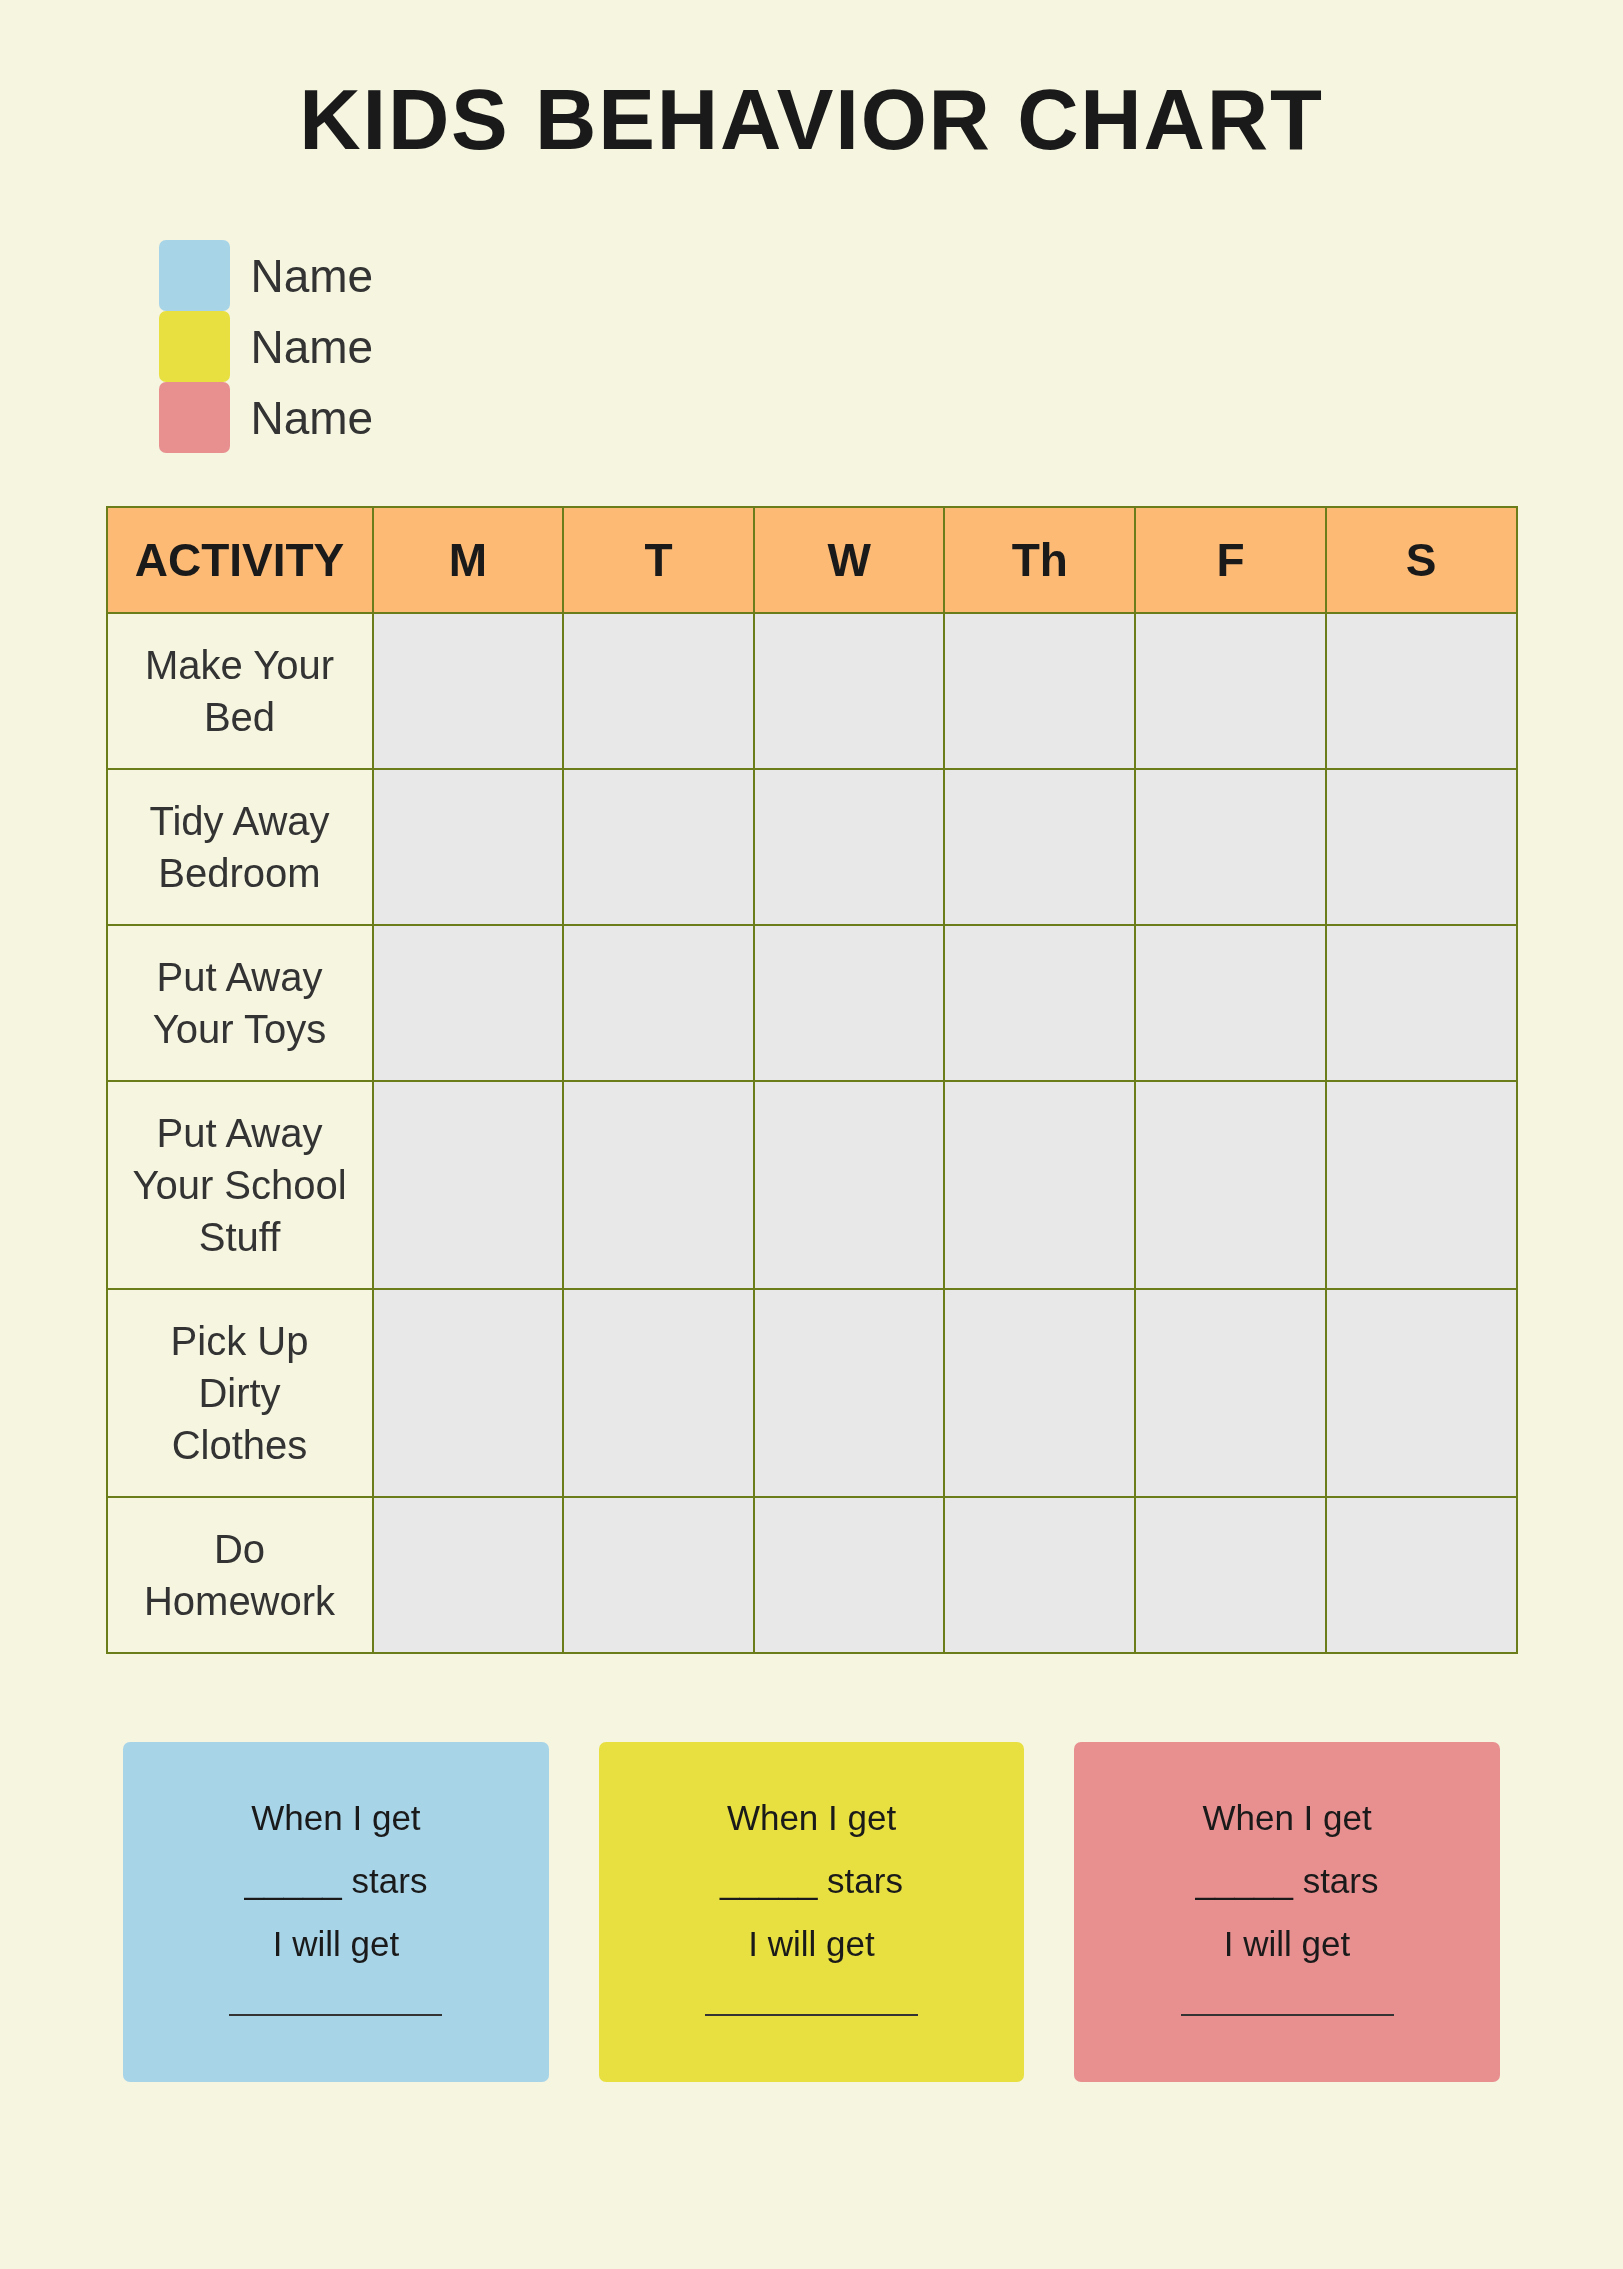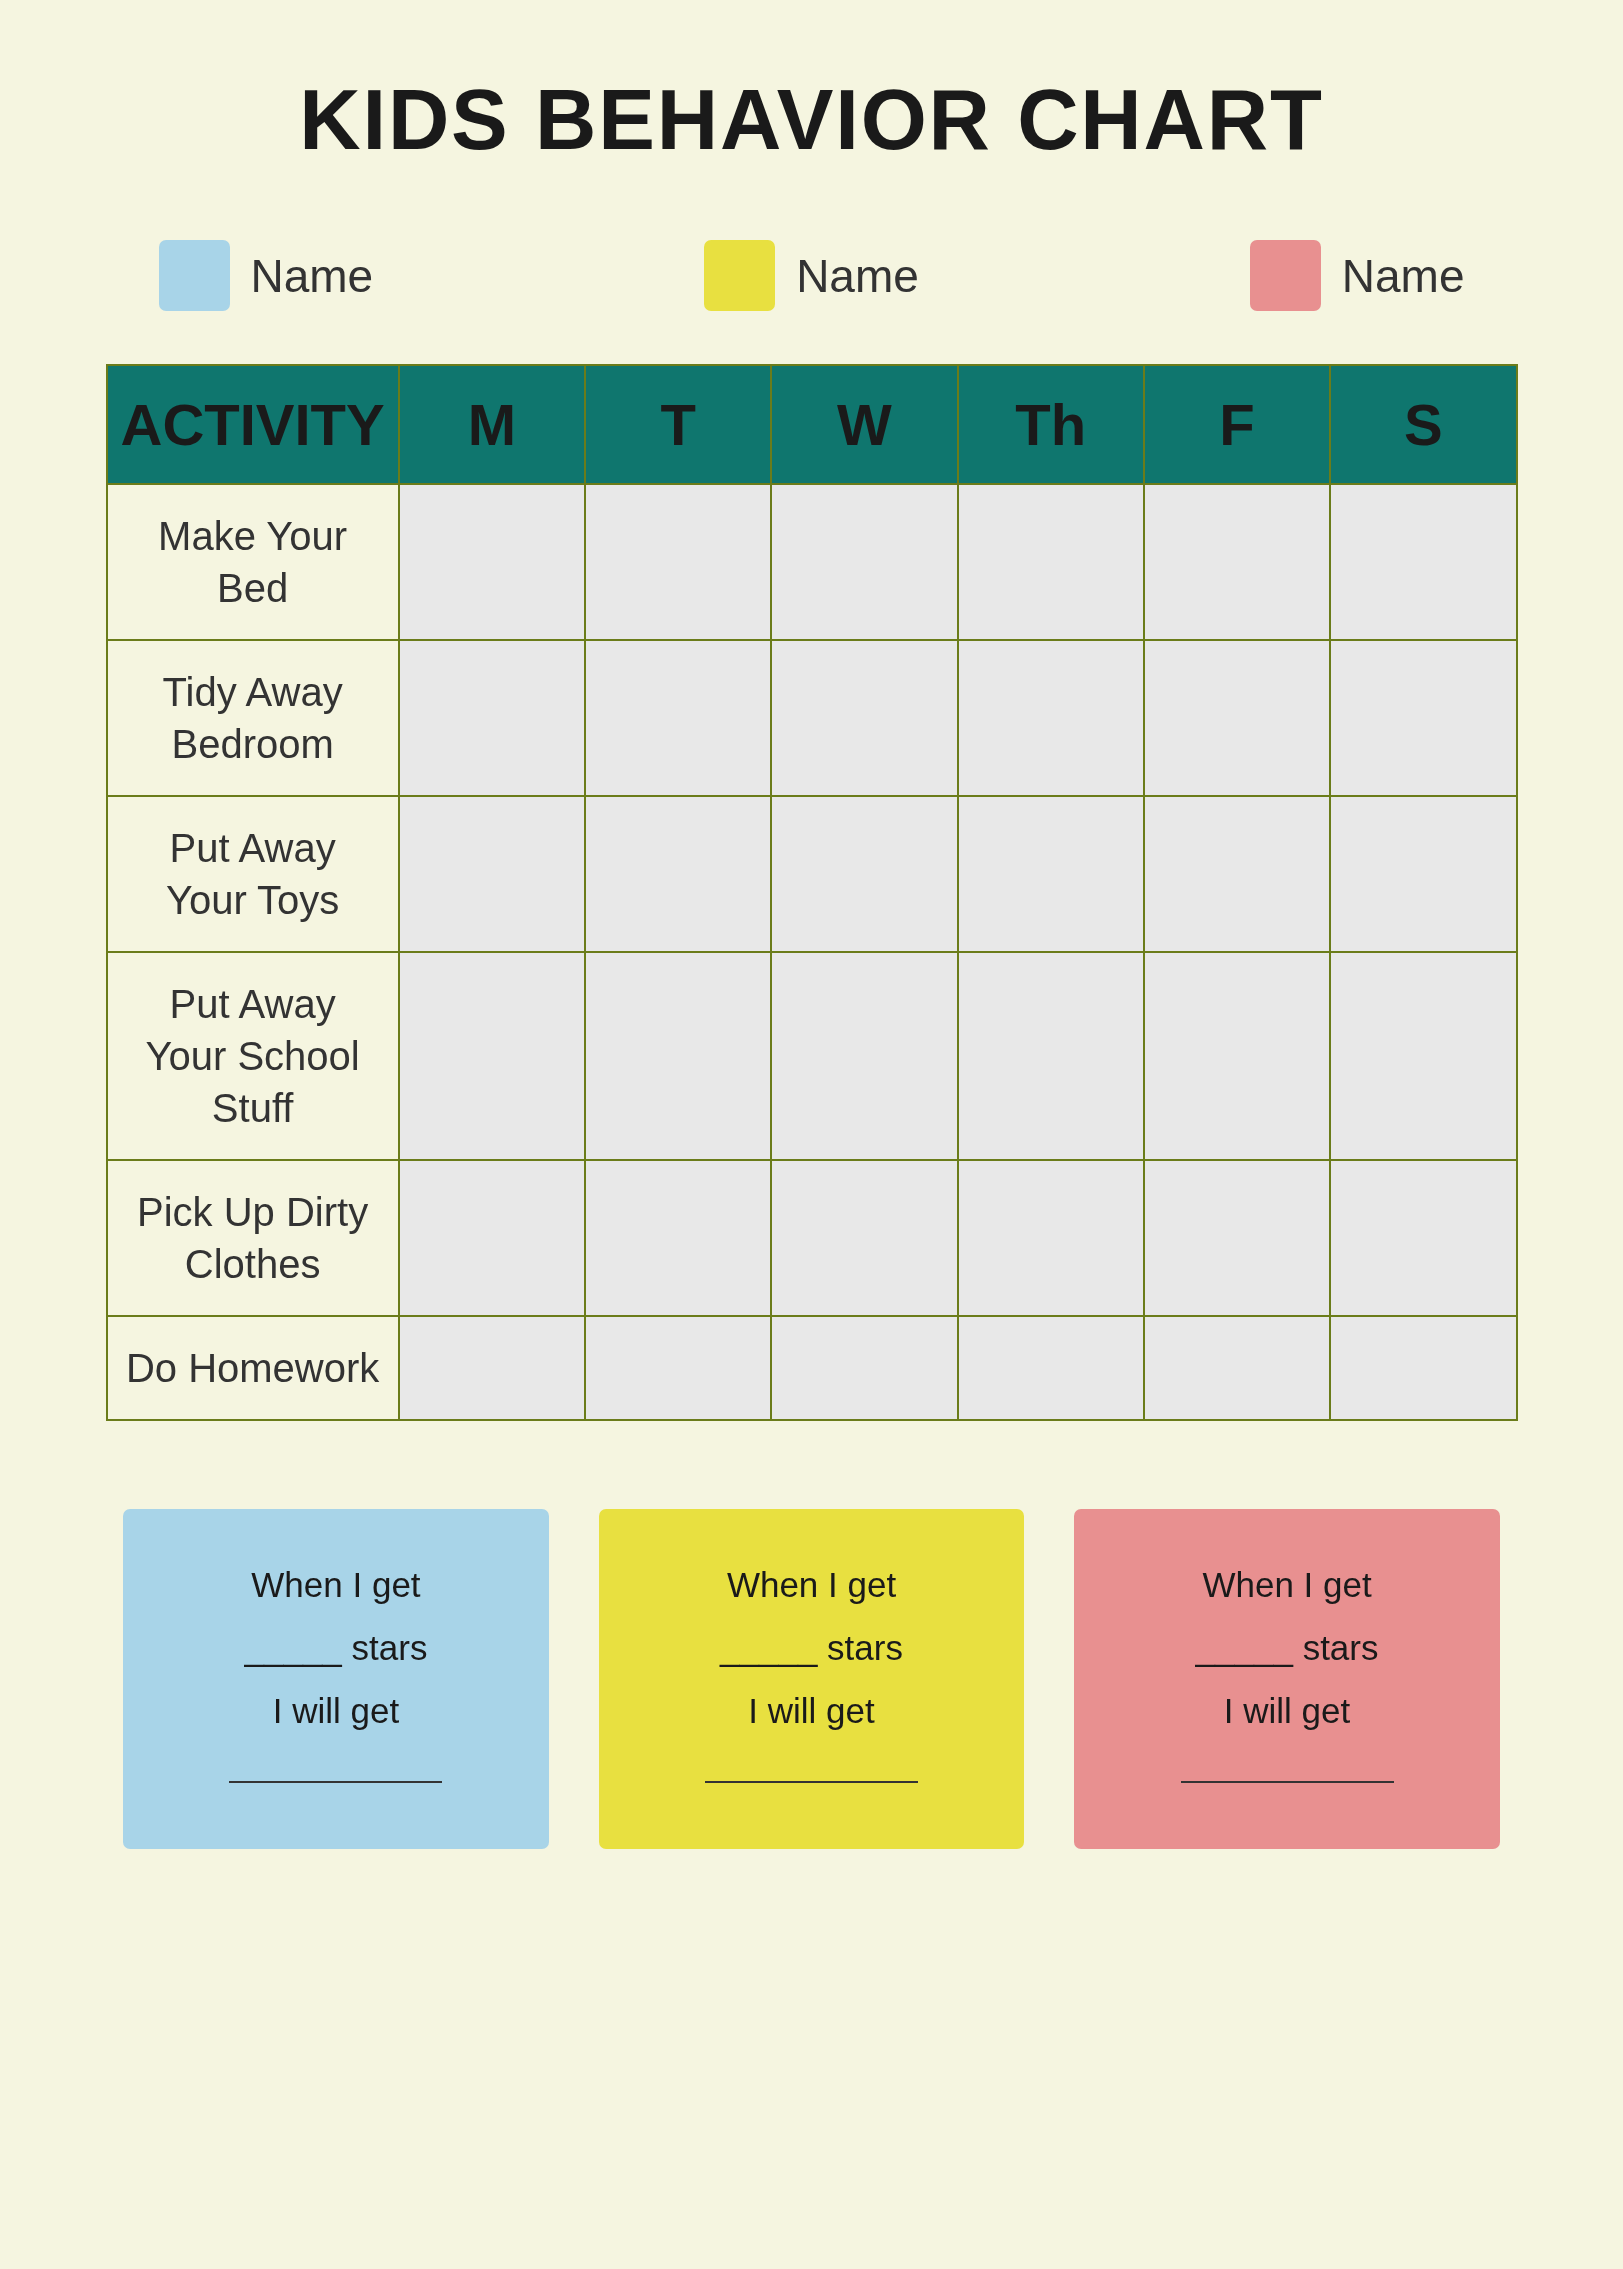--- a/index.html
+++ b/index.html
@@ -21,22 +21,22 @@
     .title {
       font-size: 85px;
       font-weight: 900;
       color: #1a1a1a;
       text-align: center;
       margin-bottom: 71px;
       letter-spacing: 1.8px;
     }
     .legend {
       display: flex;
-      flex-direction: row;
-      justify-content: space-between;
+      flex-direction: column;
+      justify-content: center;
       width: 100%;
       margin-bottom: 53px;
       padding: 0 53px;
     }
     .legend-item {
       display: flex;
       flex-direction: row;
       align-items: center;
       gap: 21px;
     }
@@ -53,23 +53,23 @@
     .chart-container {
       width: 100%;
       margin-bottom: 53px;
     }
     table {
       width: 100%;
       border-collapse: collapse;
       border: 2.7px solid #6b7c1a;
     }
     thead tr th {
-      background-color: #0f766e;
+      background-color: #fdba74;
       color: #1a1a1a;
-      font-size: 58px;
+      font-size: 46px;
       font-weight: 900;
       text-align: center;
       padding: 25px 13px;
       border: 2.7px solid #6b7c1a;
     }
     thead tr th.activity-header {
       text-align: center;
       width: 266px;
     }
     tbody tr td {

